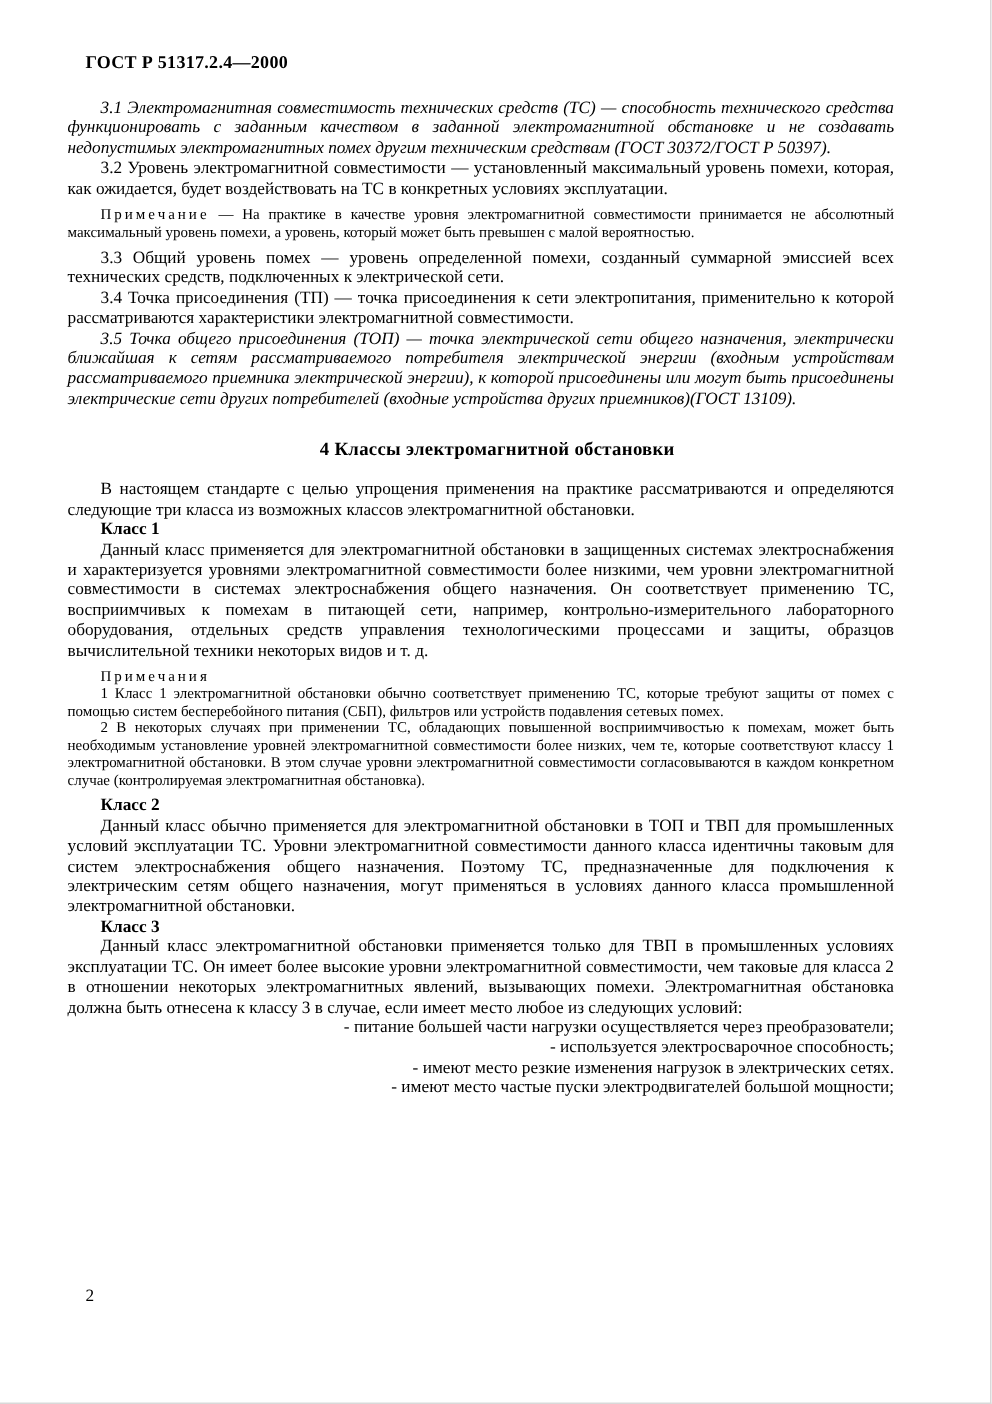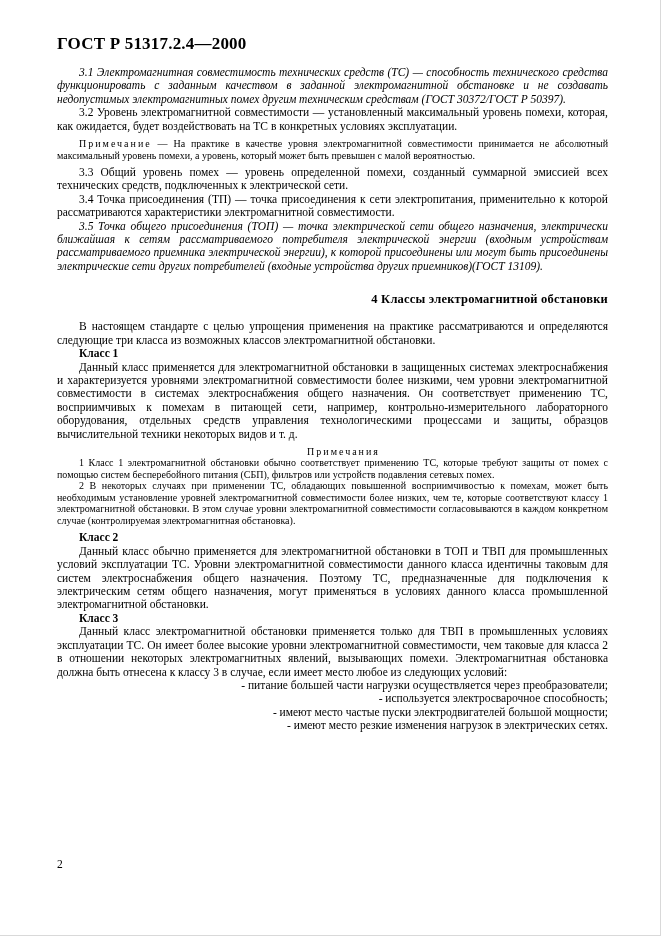--- a/index.html
+++ b/index.html
@@ -13,57 +13,57 @@
   }
   .page {
     position: absolute; inset: 0;
     background: #fff;
     border-right: 1px solid #d9d9d9;
     border-bottom: 1px solid #d9d9d9;
   }
   .running-header {
     position: absolute;
     left: 57px; top: 34px;
-    font-size: 17px;
+    font-size: 12px;
     font-weight: bold;
     letter-spacing: 0.2px;
   }
   .content {
     position: absolute;
-    left: 57px; top: 66px;
+    left: 45px; top: 66px;
     width: 551px;
   }
   .para {
     font-size: 11.5px;
     line-height: 13.4px;
     text-align: justify;
     text-indent: 22px;
   }
   .italic { font-style: italic; }
   .small {
     font-size: 10px;
     line-height: 11.5px;
   }
   .note-block { margin: 5px 0; }
   .note-label { letter-spacing: 2px; }
   .section-heading {
     font-size: 12.5px;
     font-weight: bold;
     text-indent: 22px;
-    text-align: right;
+    text-align: center;
     margin: 19px 0 13px 0;
     letter-spacing: 0.2px;
   }
   .class-heading {
     font-weight: bold;
     text-align: left;
   }
   .notes-heading {
     text-indent: 22px;
-    text-align: center;
+    text-align: left;
     letter-spacing: 2px;
     margin-top: 5px;
   }
   .note-item { text-align: justify; text-indent: 22px; }
   .notes-block { margin-bottom: 5px; }
   .cond { text-align: right; }
   .page-number {
     position: absolute;
     left: 57px; top: 858px;
     font-size: 11.5px;
@@ -107,20 +107,20 @@
     </div>
 
     <p class="para class-heading">Класс 2</p>
     <p class="para">Данный класс обычно применяется для электромагнитной обстановки в ТОП и ТВП для промышленных условий эксплуатации ТС. Уровни электромагнитной совместимости данного класса идентичны таковым для систем электроснабжения общего назначения. Поэтому ТС, предназначенные для подключения к электрическим сетям общего назначения, могут применяться в условиях данного класса промышленной электромагнитной обстановки.</p>
 
     <p class="para class-heading">Класс 3</p>
     <p class="para">Данный класс электромагнитной обстановки применяется только для ТВП в промышленных условиях эксплуатации ТС. Он имеет более высокие уровни электромагнитной совместимости, чем таковые для класса 2 в отношении некоторых электромагнитных явлений, вызывающих помехи. Электромагнитная обстановка должна быть отнесена к классу 3 в случае, если имеет место любое из следующих условий:</p>
 
     <p class="para cond">- питание большей части нагрузки осуществляется через преобразователи;</p>
     <p class="para cond">- используется электросварочное способность;</p>
+    <p class="para cond">- имеют место резкие изменения нагрузок в электрических сетях.</p>
     <p class="para cond">- имеют место частые пуски электродвигателей большой мощности;</p>
-    <p class="para cond">- имеют место резкие изменения нагрузок в электрических сетях.</p>
 
   </div>
 
   <div class="page-number">2</div>
 
 </div>
 
 </body></html>

